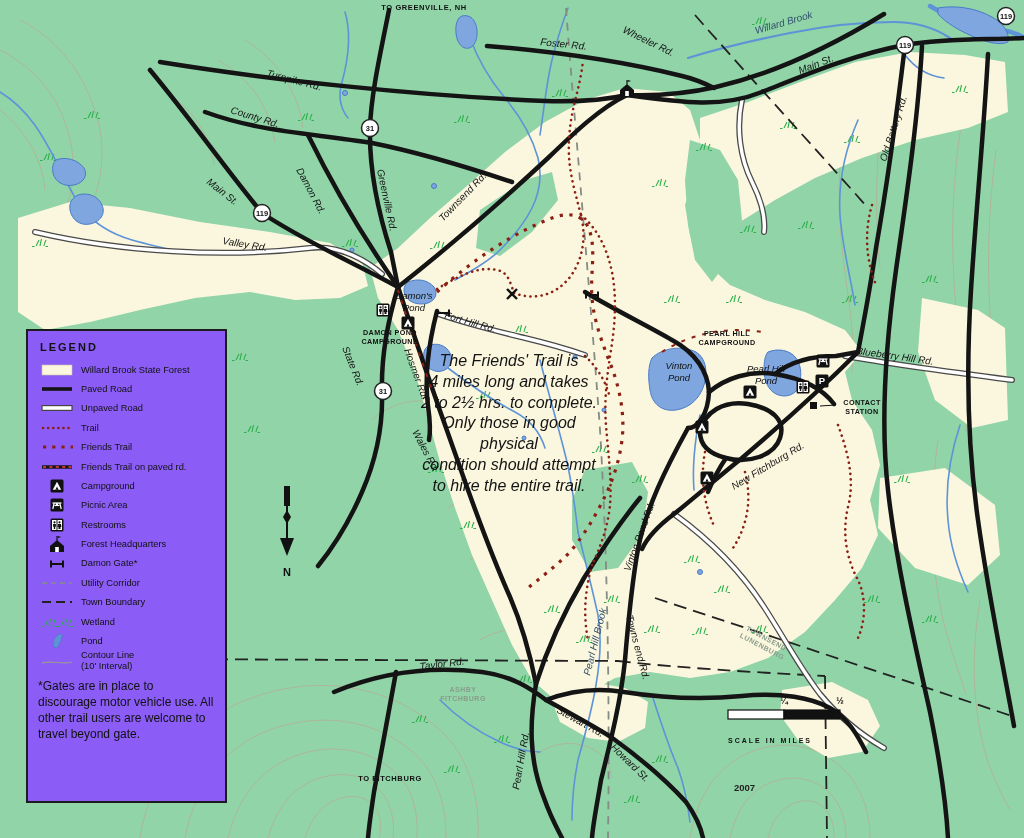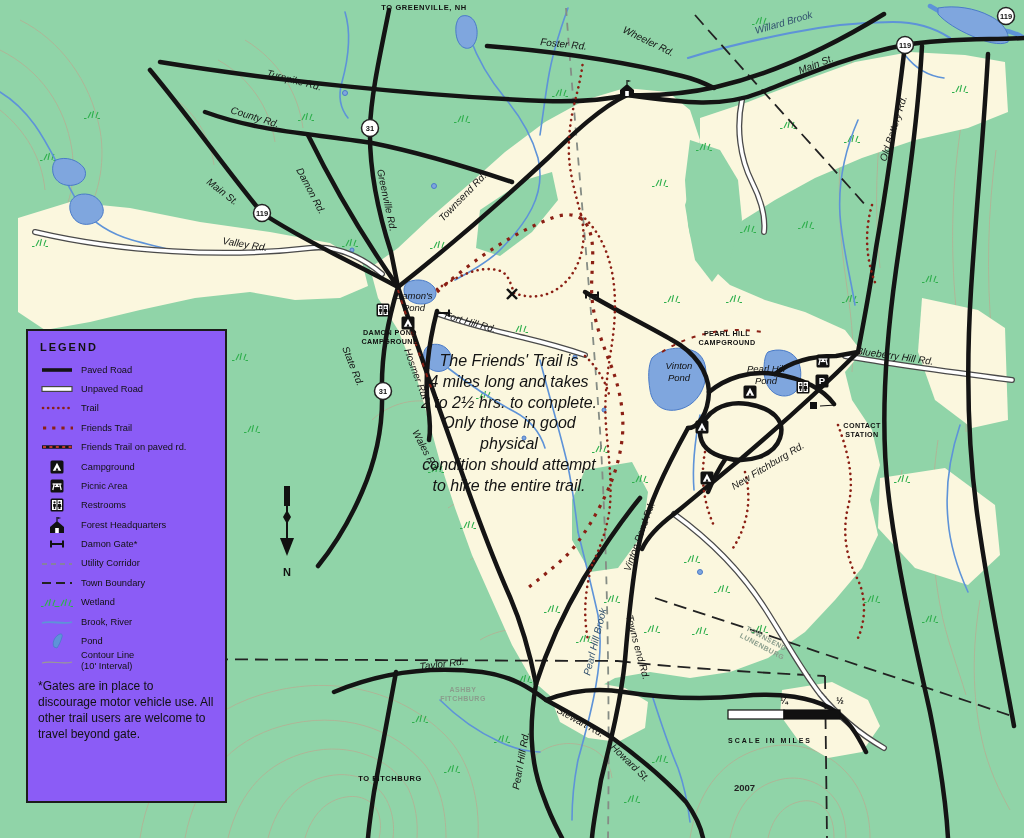--- a/index.html
+++ b/index.html
@@ -397,33 +397,41 @@
 <div class="ml it" style="left:414px;top:302px;">Damon's
 Pond</div>
 <div class="ml cap" style="left:390px;top:337px;width:90px;">DAMON POND
 CAMPGROUND</div>
 <div class="ml cap" style="left:727px;top:338px;width:90px;">PEARL HILL
 CAMPGROUND</div>
 <div class="ml it" style="left:679px;top:372px;text-align:center;">Vinton
 Pond</div>
 <div class="ml it" style="left:766px;top:375px;">Pearl Hill
 Pond</div>
-<div class="ml cap" style="left:862px;top:430px;width:60px;">CONTACT
+<div class="ml cap" style="left:862px;top:407px;width:60px;">CONTACT
 STATION</div>
 <div class="ml graycap" style="left:463px;top:695px;width:80px;">ASHBY
 FITCHBURG</div>
 <div class="ml graycap" style="left:764px;top:643px;width:84px;transform:translate(-50%,-50%) rotate(28deg);">TOWNSEND
 LUNENBURG</div>
 
 <div id="legend">
   <div class="lg-title">LEGEND</div>
 
   <div class="lg-row">
     <span class="lg-sw">
       <svg width="34" height="14">
+            <rect x="2" y="2" width="30" height="10" fill="#FBF7DE" stroke="#c9c3a5" stroke-width="0.6"></rect>
+          </svg>
+    </span>
+        <span class="lg-lb">Willard Brook State Forest</span>
+  </div>
+  <div class="lg-row">
+    <span class="lg-sw">
+      <svg width="34" height="14">
             <rect x="2" y="5.2" width="30" height="3.6" fill="#141414"></rect>
           </svg>
     </span>
         <span class="lg-lb">Paved Road</span>
   </div>
   <div class="lg-row">
     <span class="lg-sw">
       <svg width="34" height="14">
             <rect x="2" y="4.6" width="30" height="4.8" fill="#fff" stroke="#444" stroke-width="1.2"></rect>
           </svg>
@@ -515,28 +523,20 @@
     <span class="lg-sw">
       <svg width="34" height="14" viewBox="0 0 34 14">
             <use href="#tuft" x="9" y="11"></use>
             <use href="#tuft" x="25" y="11"></use>
           </svg>
     </span>
         <span class="lg-lb">Wetland</span>
   </div>
   <div class="lg-row">
     <span class="lg-sw">
-      <svg width="34" height="14">
-            <path d="M2,8 C10,5 24,10 32,7" fill="none" stroke="#5E93D8" stroke-width="1.8"></path>
-          </svg>
-    </span>
-        <span class="lg-lb">Brook, River</span>
-  </div>
-  <div class="lg-row">
-    <span class="lg-sw">
       <svg width="34" height="18">
             <path d="M14,15 C12,11 14,6 18,3 C21,1 23,2 22,5 C21,9 19,13 17,16 Z" fill="#5E93D8" stroke="#4A7BC8" stroke-width="0.8"></path>
           </svg>
     </span>
         <span class="lg-lb">Pond</span>
   </div>
   <div class="lg-row">
     <span class="lg-sw">
       <svg width="34" height="14">
             <path d="M2,9 C10,6 24,11 32,8" fill="none" stroke="#9a9a94" stroke-width="1.1"></path>

